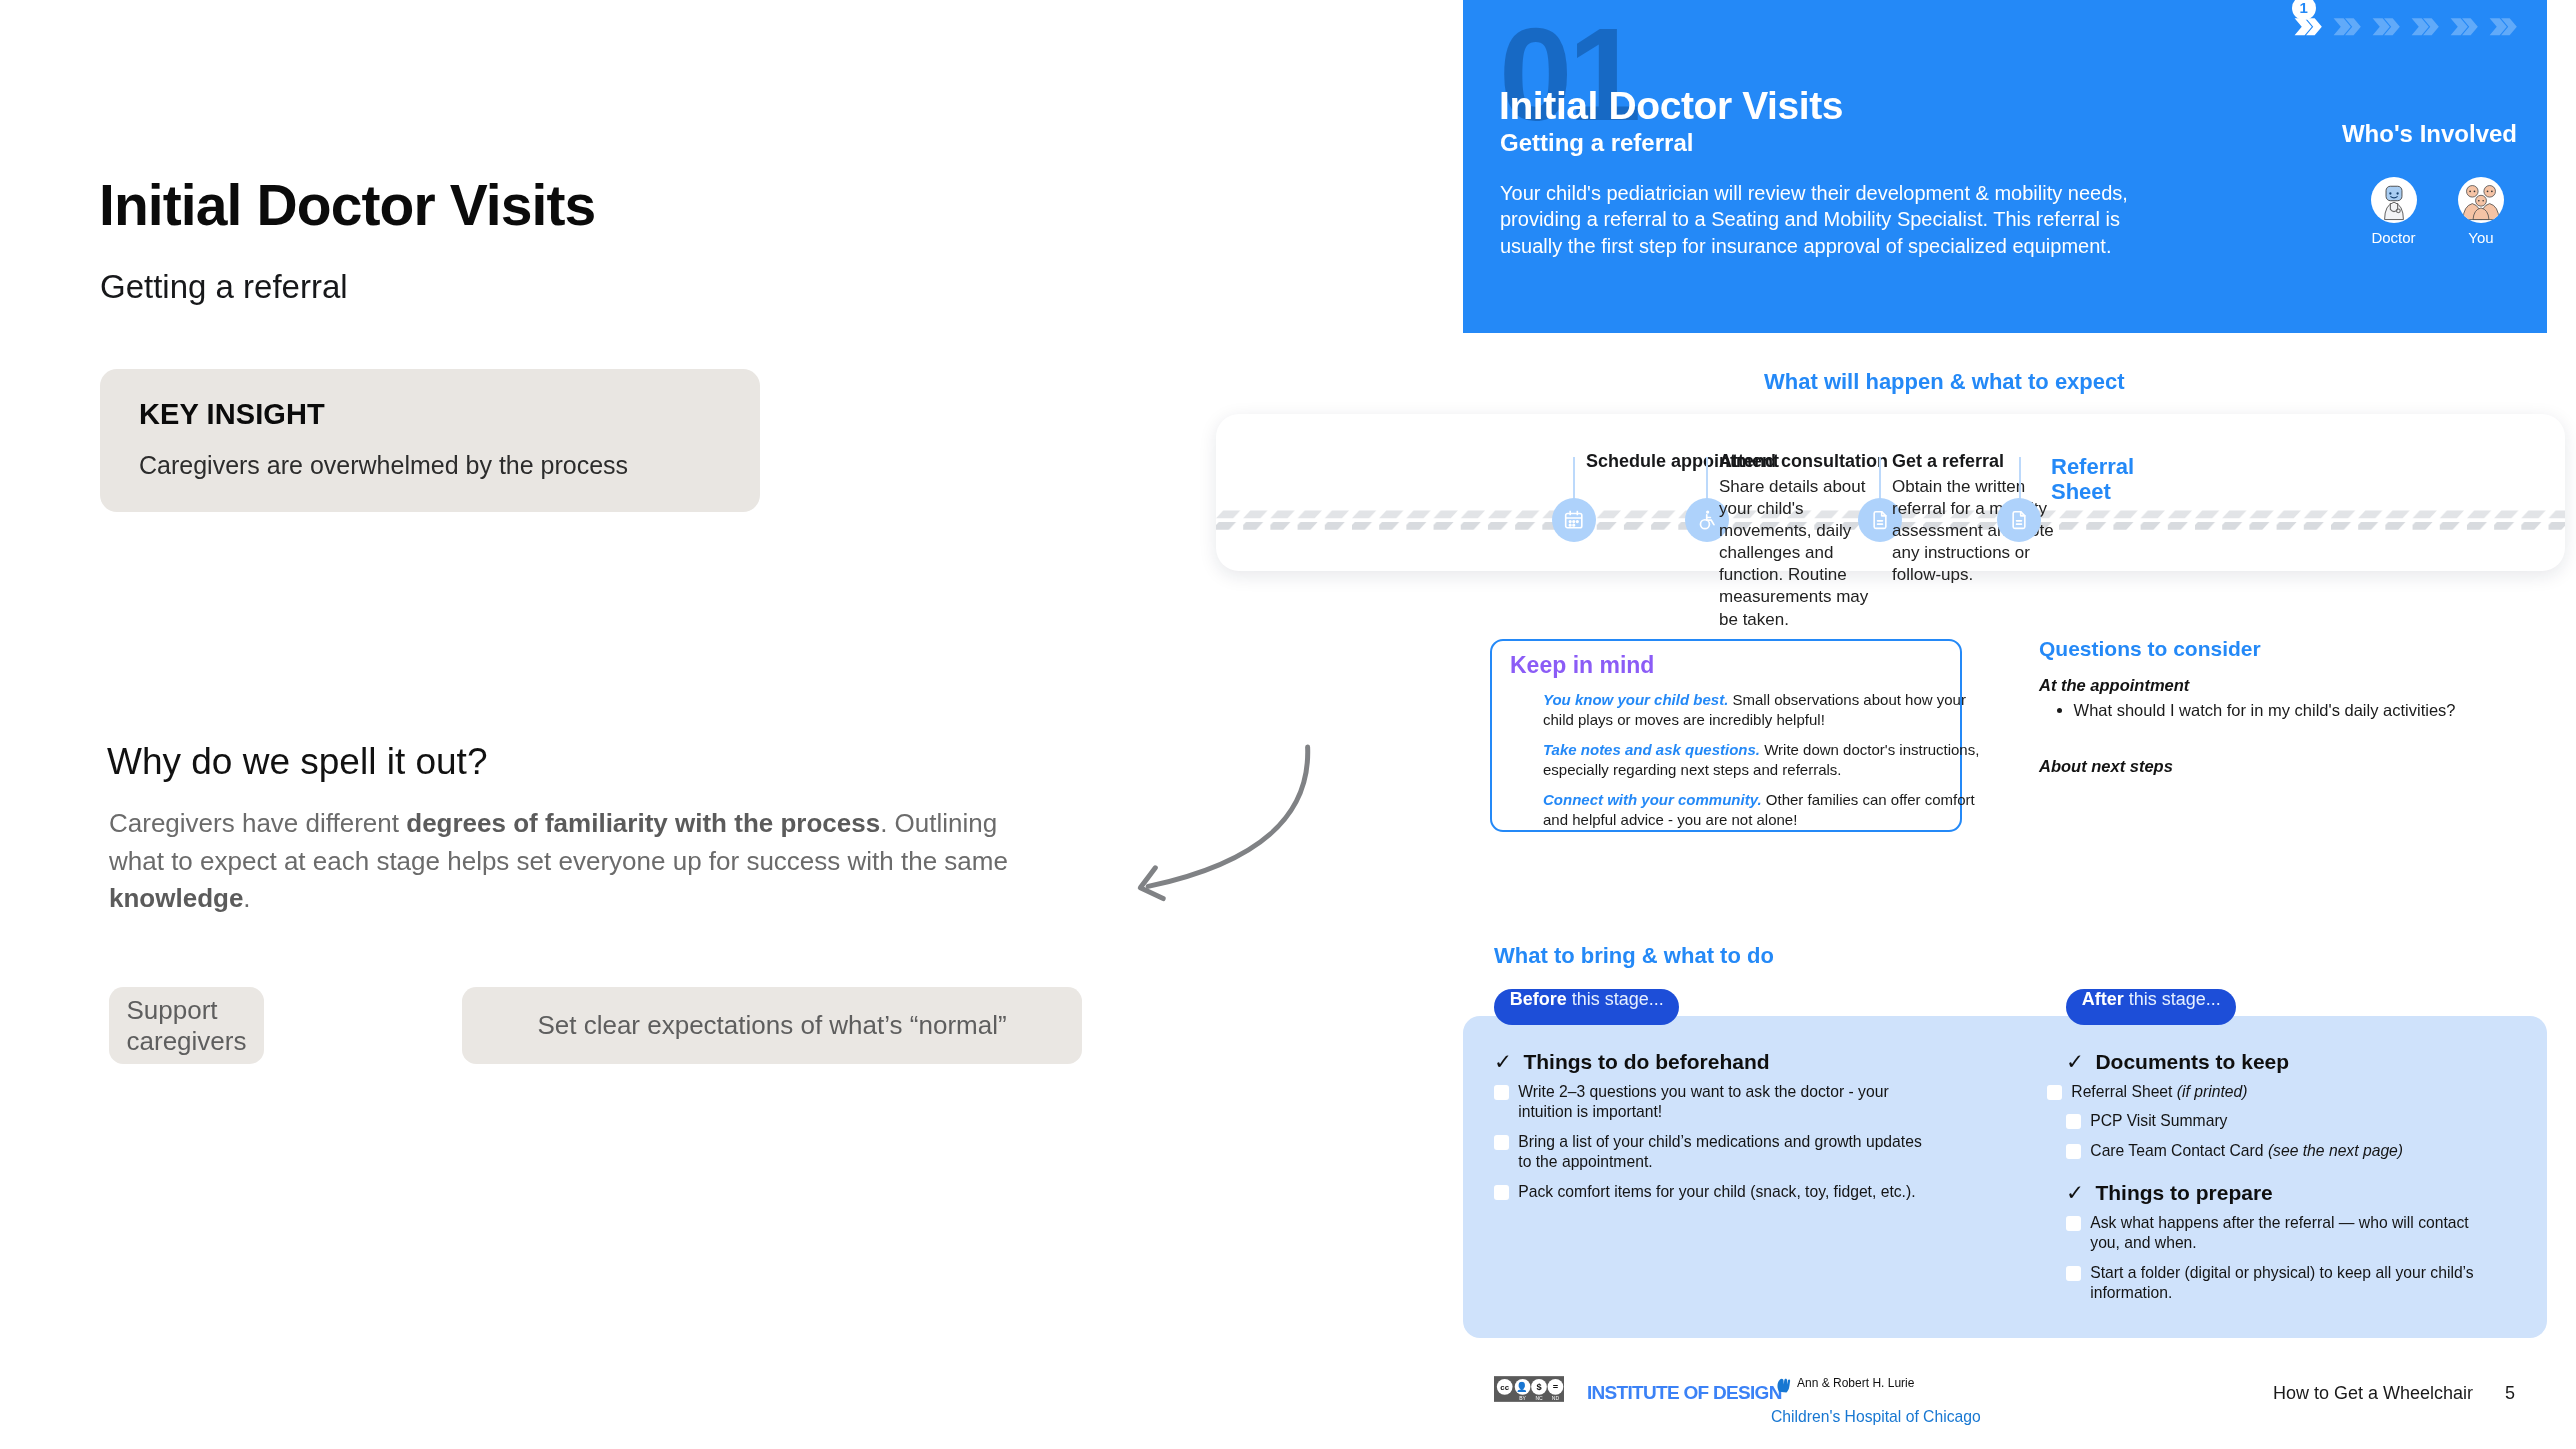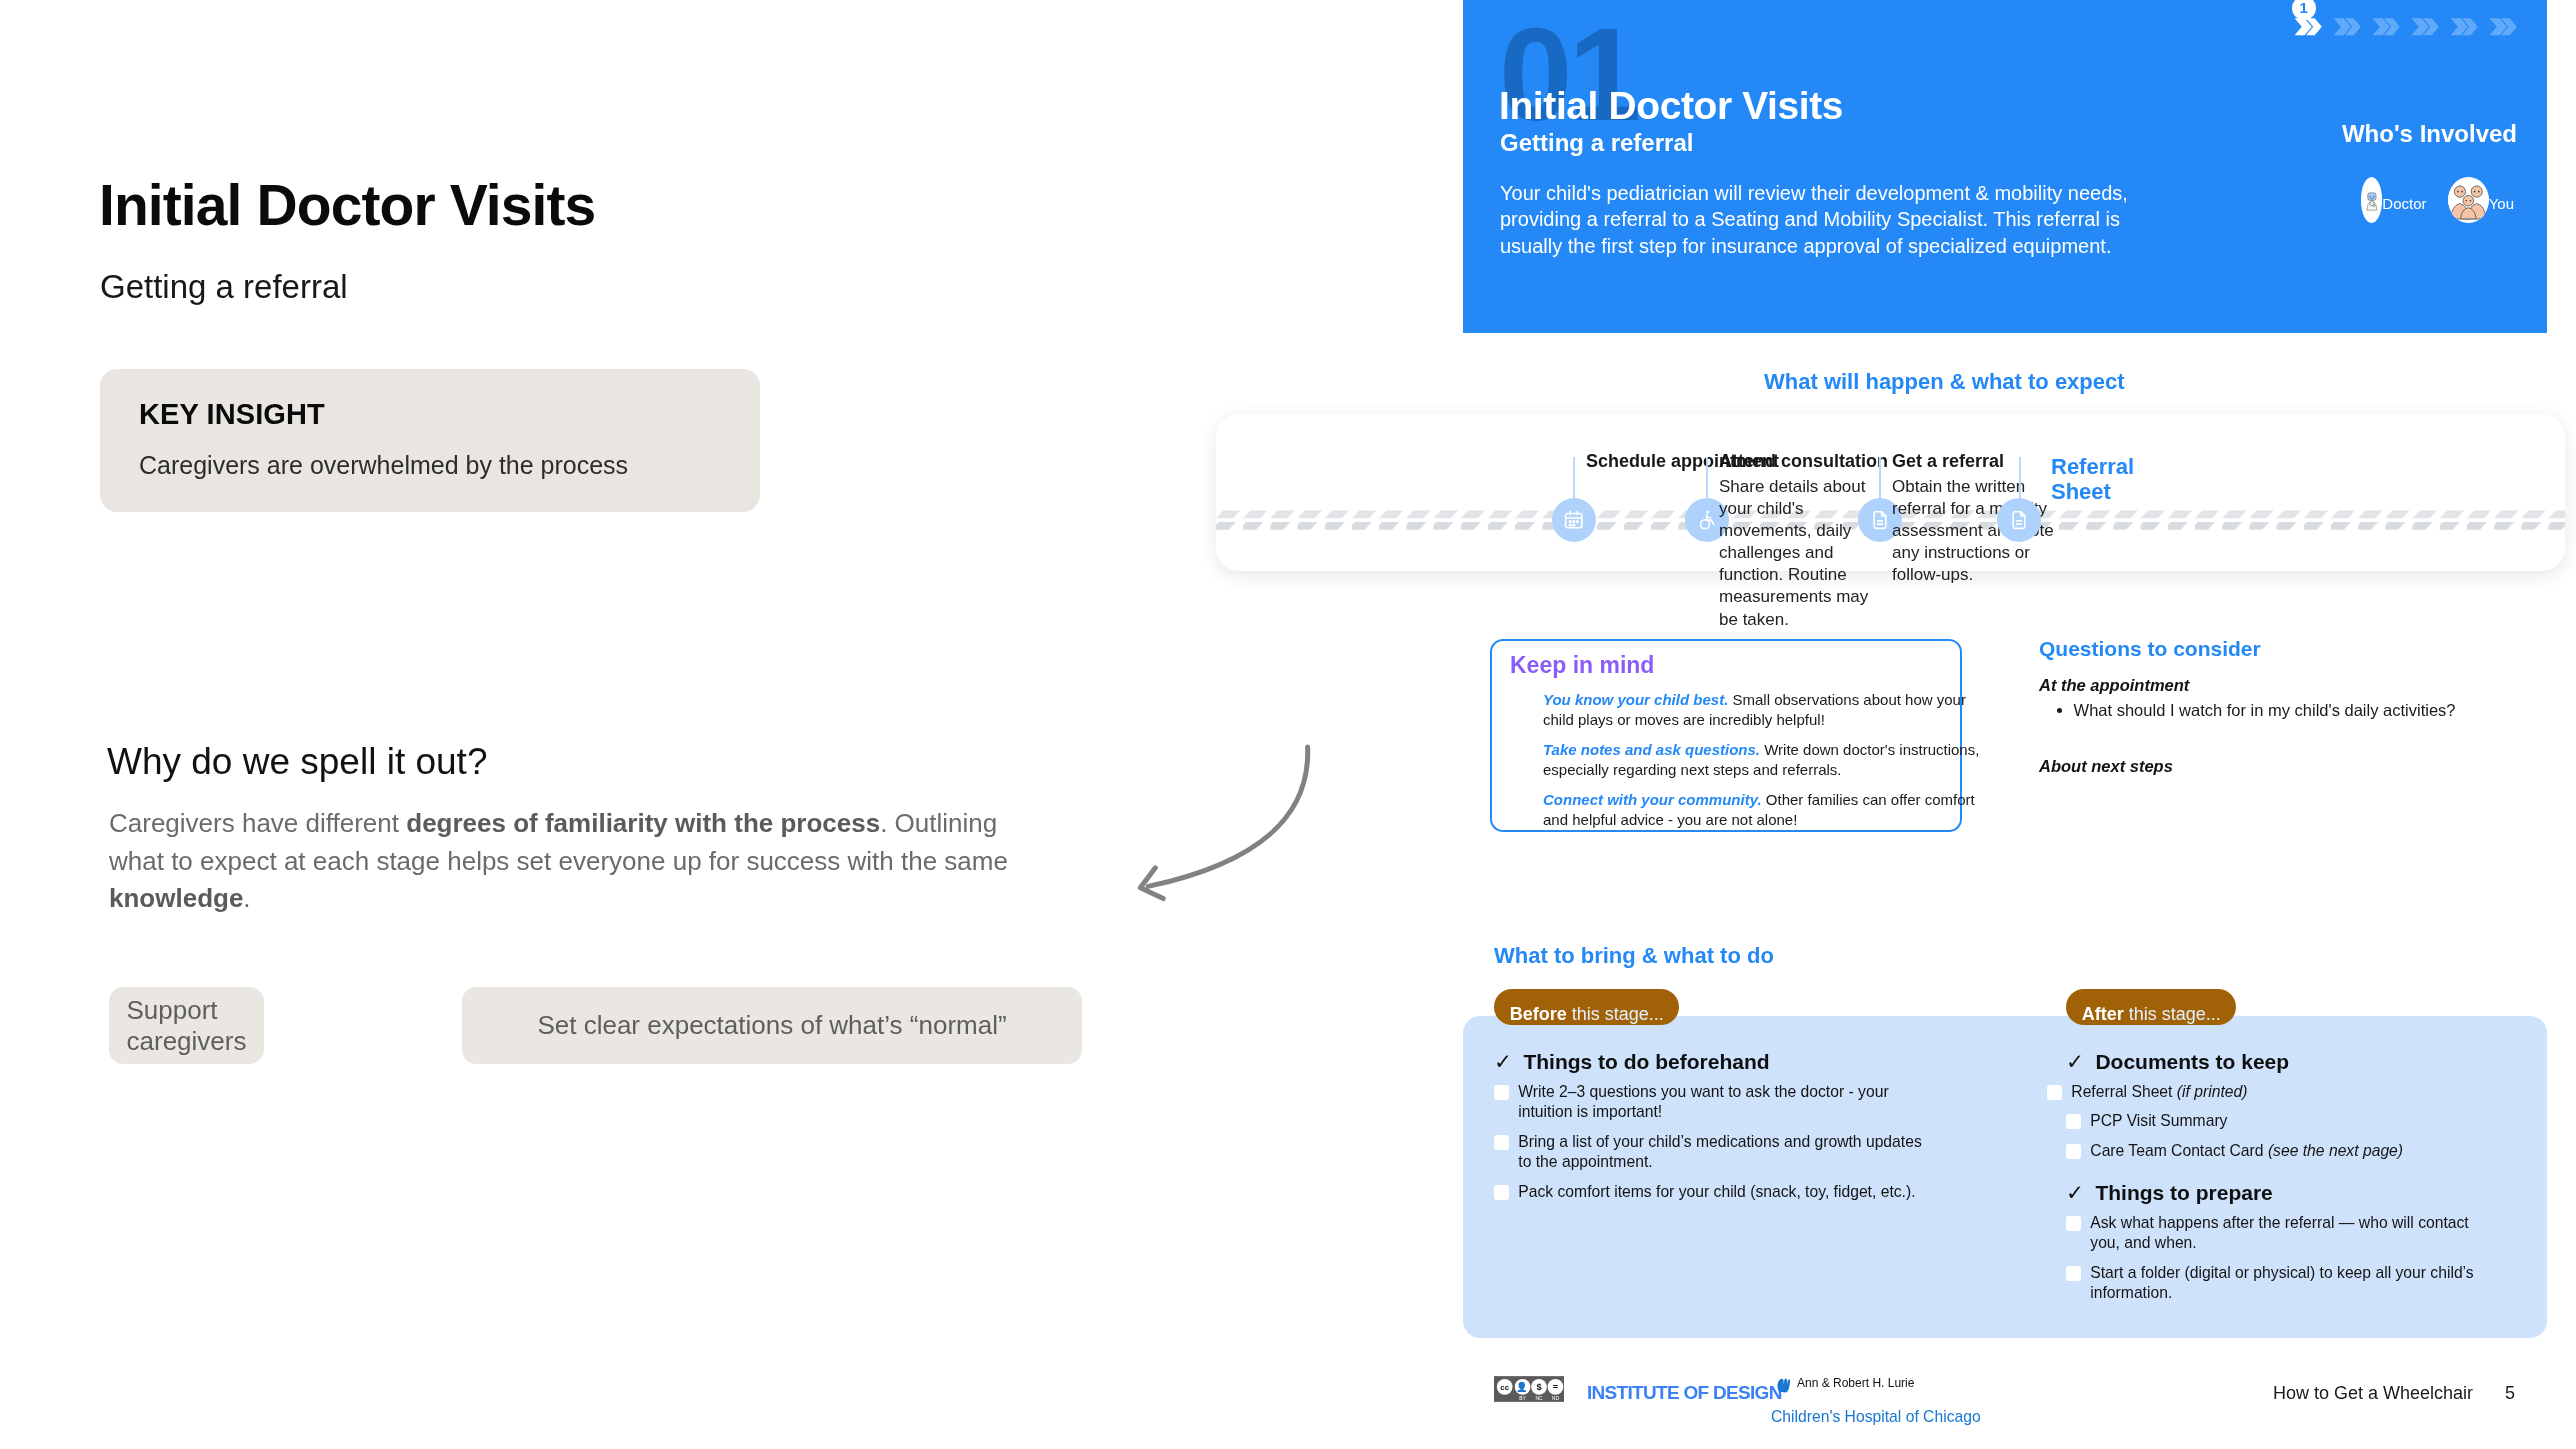--- a/index.html
+++ b/index.html
@@ -94,21 +94,21 @@
     width: 24px; height: 24px; border-radius: 50%;
     background: #fff; color: #2489f7;
     font-size: 15px; font-weight: 700;
     display: flex; align-items: center; justify-content: center;
   }
   #who-title {
     position: absolute; right: 30px; top: 120px;
     font-size: 24px; font-weight: 700; color: #fff;
   }
   #who-row { position: absolute; right: 33px; top: 177px; display: flex; gap: 21.5px; }
-  .who-item { width: 66px; display: flex; align-items: center; }
+  .who-item { width: 66px; display: flex; flex-direction: column; align-items: center; }
   .who-av {
     width: 46px; height: 46px; border-radius: 50%; background: #fff;
     display: flex; align-items: center; justify-content: center; overflow: hidden;
   }
   .who-lbl { margin-top: 6.4px; font-size: 15px; color: #fff; font-weight: 400; }
 
   
   .sec-head {
     position: absolute; font-size: 22px; font-weight: 700; color: #2489f7;
   }
@@ -172,22 +172,22 @@
   #q-list-0 { top: 700px; }
   #q-grp-1-head { top: 757px; }
   #q-list-1 { top: 780px; }
 
   
   #bring-panel {
     position: absolute; left: 0px; top: 1016px; width: 1084px; height: 322px;
     background: #cfe2fb; border-radius: 17px;
   }
   .stage-tag {
-    position: absolute; height: 36px; border-radius: 18px; background: #a16207;
-    display: flex; align-items: flex-end; padding: 0 15.7px;
+    position: absolute; height: 36px; border-radius: 18px; background: #1d4ed8;
+    display: flex; align-items: flex-start; padding: 0 15.7px;
     font-size: 18px; color: #e6f0ff; font-weight: 400; white-space: nowrap;
   }
   .stage-tag b { font-weight: 700; color: #fff; margin-right: 5px; }
   #tag-before { left: 31px; top: 989px; }
   #tag-after  { left: 603px; top: 989px; }
 
   .cl-head {
     position: absolute; font-size: 21px; font-weight: 700; color: #0f0f0f;
     display: flex; align-items: center; gap: 11.4px;
   }

